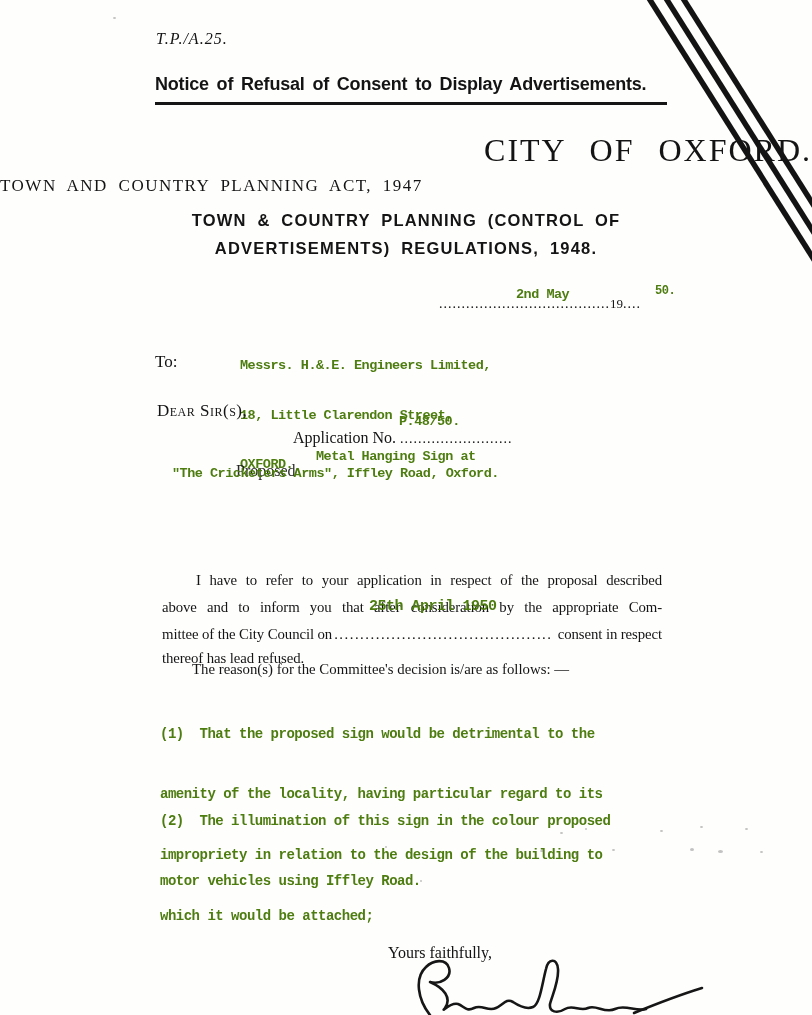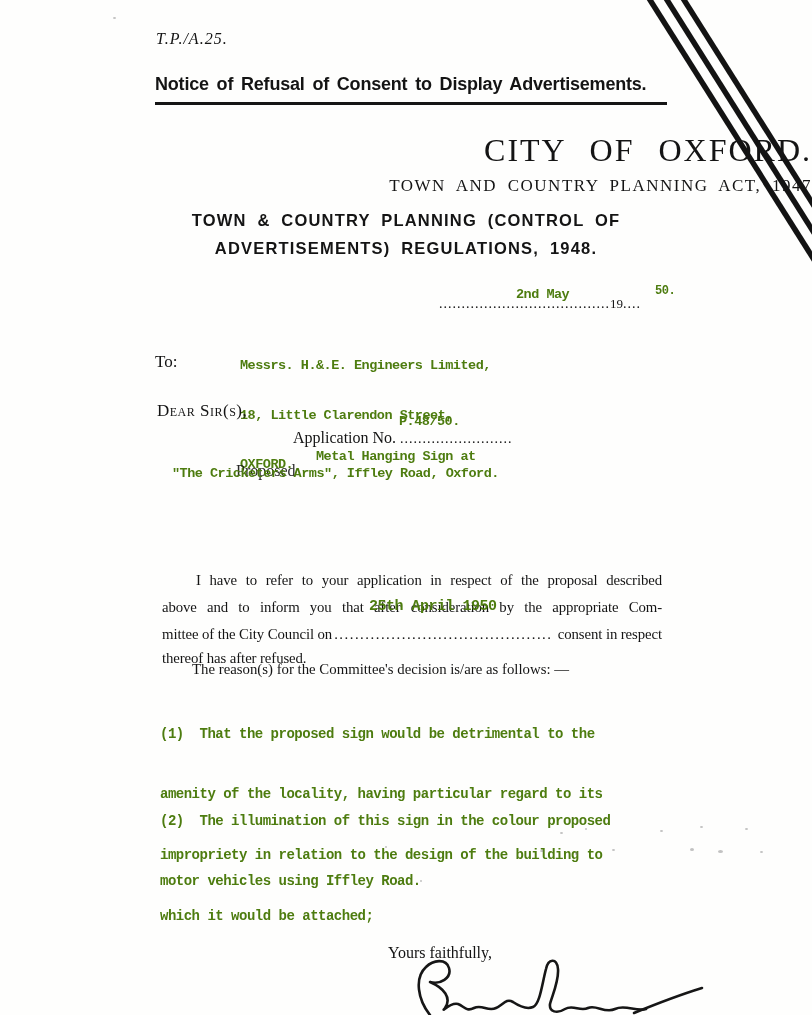--- a/index.html
+++ b/index.html
@@ -12,21 +12,21 @@
   
   .ref{left:156px;top:30px;font-style:italic;font-size:16px;letter-spacing:1px;}
   .notice{
     left:155px;top:74px;width:512px;
     font-family:"Liberation Sans", sans-serif;font-weight:700;font-size:18px;
     letter-spacing:-0.2px;word-spacing:3px;
     border-bottom:3px solid #151515;padding-bottom:7px;white-space:nowrap;
   }
   .city{left:0;top:132px;width:812px;text-align:right;font-size:32px;
     letter-spacing:2px;word-spacing:14px;}
-  .act{left:0;top:176px;width:812px;text-align:right;font-size:17px;
+  .act{left:0;top:176px;width:812px;text-align:left;font-size:17px;
     letter-spacing:1.5px;word-spacing:5px;}
   .regs{left:0;top:206px;width:812px;text-align:center;
     font-family:"Liberation Sans", sans-serif;font-weight:700;font-size:16.5px;
     letter-spacing:1.2px;word-spacing:5px;line-height:28px;}
   
   .tw{font-family:"Liberation Mono","DejaVu Sans Mono",monospace;
       font-weight:700;font-size:13.5px;letter-spacing:-0.5px;white-space:pre;color:#4d7c0f;}
   .dots{letter-spacing:1px;font-size:14px;white-space:nowrap;}
   
   .date-dots{left:439px;top:296px;text-align:center;}
@@ -104,21 +104,21 @@
   <div class="abs subject-printed">Proposed</div>
   <div class="abs tw subject2">"The Cricketers Arms", Iffley Road, Oxford.</div>
 
   <div class="abs bodyline b1">I have to refer to your application in respect of the proposal described</div>
   <div class="abs bodyline b2">above and to inform you that after consideration by the appropriate Com-</div>
   <div class="abs bodyline b3">
       <span>mittee of the City Council on </span>
       <span class="leader">..........................................</span>
       <span> consent in respect</span>
     </div>
-  <div class="abs bodyline b4">thereof has after refused.</div>
+  <div class="abs bodyline b4">thereof has lead refused.</div>
   <div class="abs tw typed-cdate">25th April 1950</div>
 
   <div class="abs reasons-intro">The reason(s) for the Committee's decision is/are as follows: —</div>
 
   <div class="abs tw reason r1">
     <div>(1)  That the proposed sign would be detrimental to the</div>
     <div>amenity of the locality, having particular regard to its</div>
     <div>impropriety in relation to the design of the building to</div>
     <div>which it would be attached;</div>
   </div>

